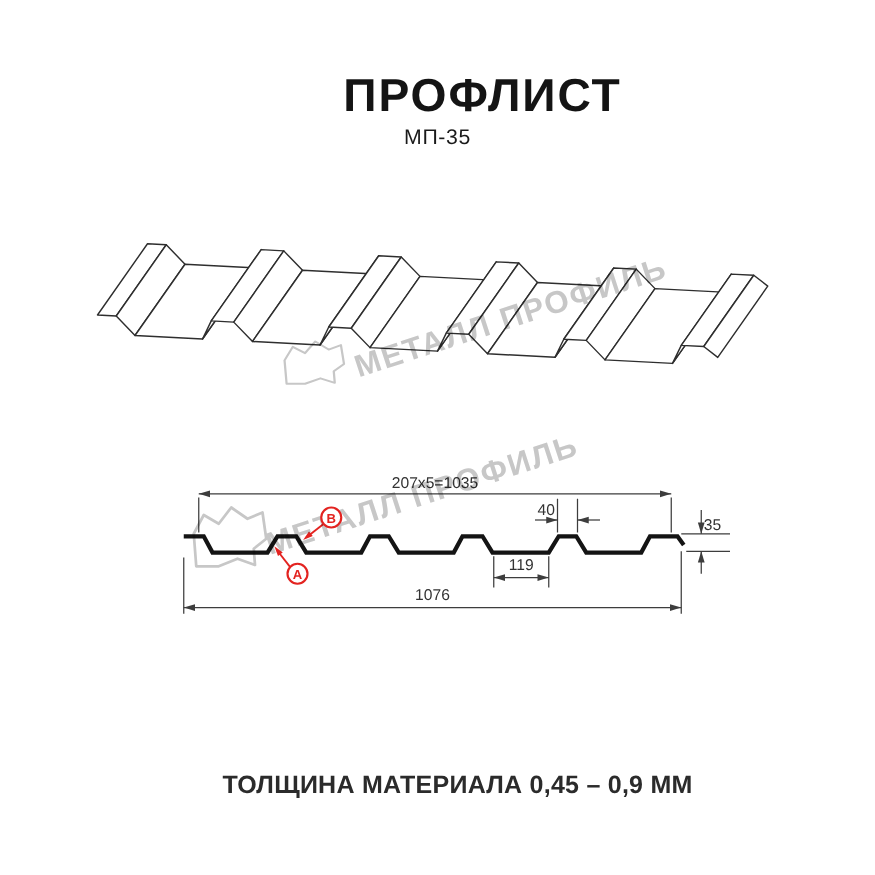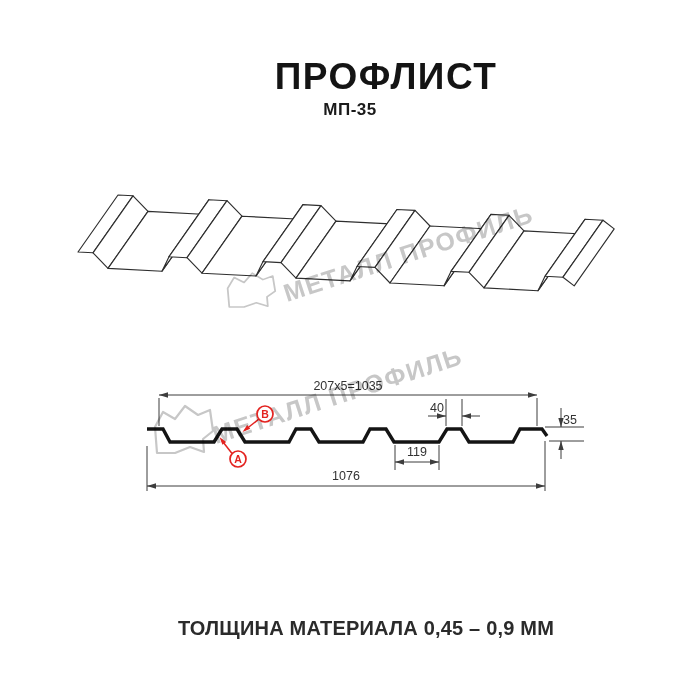--- a/index.html
+++ b/index.html
@@ -1,20 +1,20 @@
 <!DOCTYPE html>
 <html><head>
 <meta charset="utf-8">
 <style>
   html,body{margin:0;padding:0;background:#ffffff;width:700px;height:700px;overflow:hidden;}
   body{position:relative;font-family:"Liberation Sans",sans-serif;-webkit-font-smoothing:antialiased;}
   .title{position:absolute;top:56px;left:0;width:700px;text-align:center;
          font-size:37px;font-weight:bold;letter-spacing:1.5px;color:#141414;margin-left:36px;}
   .subtitle{position:absolute;top:100px;left:0;width:700px;text-align:center;
-         font-size:17px;font-weight:bold;letter-spacing:.5px;color:#1a1a1a;}
+         font-size:17px;font-weight:normal;letter-spacing:.5px;color:#1a1a1a;}
   .footer{position:absolute;top:617px;left:16px;width:700px;text-align:center;
          font-size:20px;font-weight:bold;letter-spacing:.2px;color:#2b2b2b;}
   svg{position:absolute;top:0;left:0;}
   .dimtxt{font-family:"Liberation Sans",sans-serif;font-size:12.5px;fill:#333;}
   .wmtext{font-family:"Liberation Sans",sans-serif;font-size:25px;font-weight:bold;
           letter-spacing:1.5px;fill:#c7c7c7;}
   .wmlogo{fill:none;stroke:#c7c7c7;stroke-width:2.2;stroke-linejoin:round;}
   .redletter{font-family:"Liberation Sans",sans-serif;font-size:10.5px;font-weight:bold;fill:#e32320;}
 </style>
 </head>

